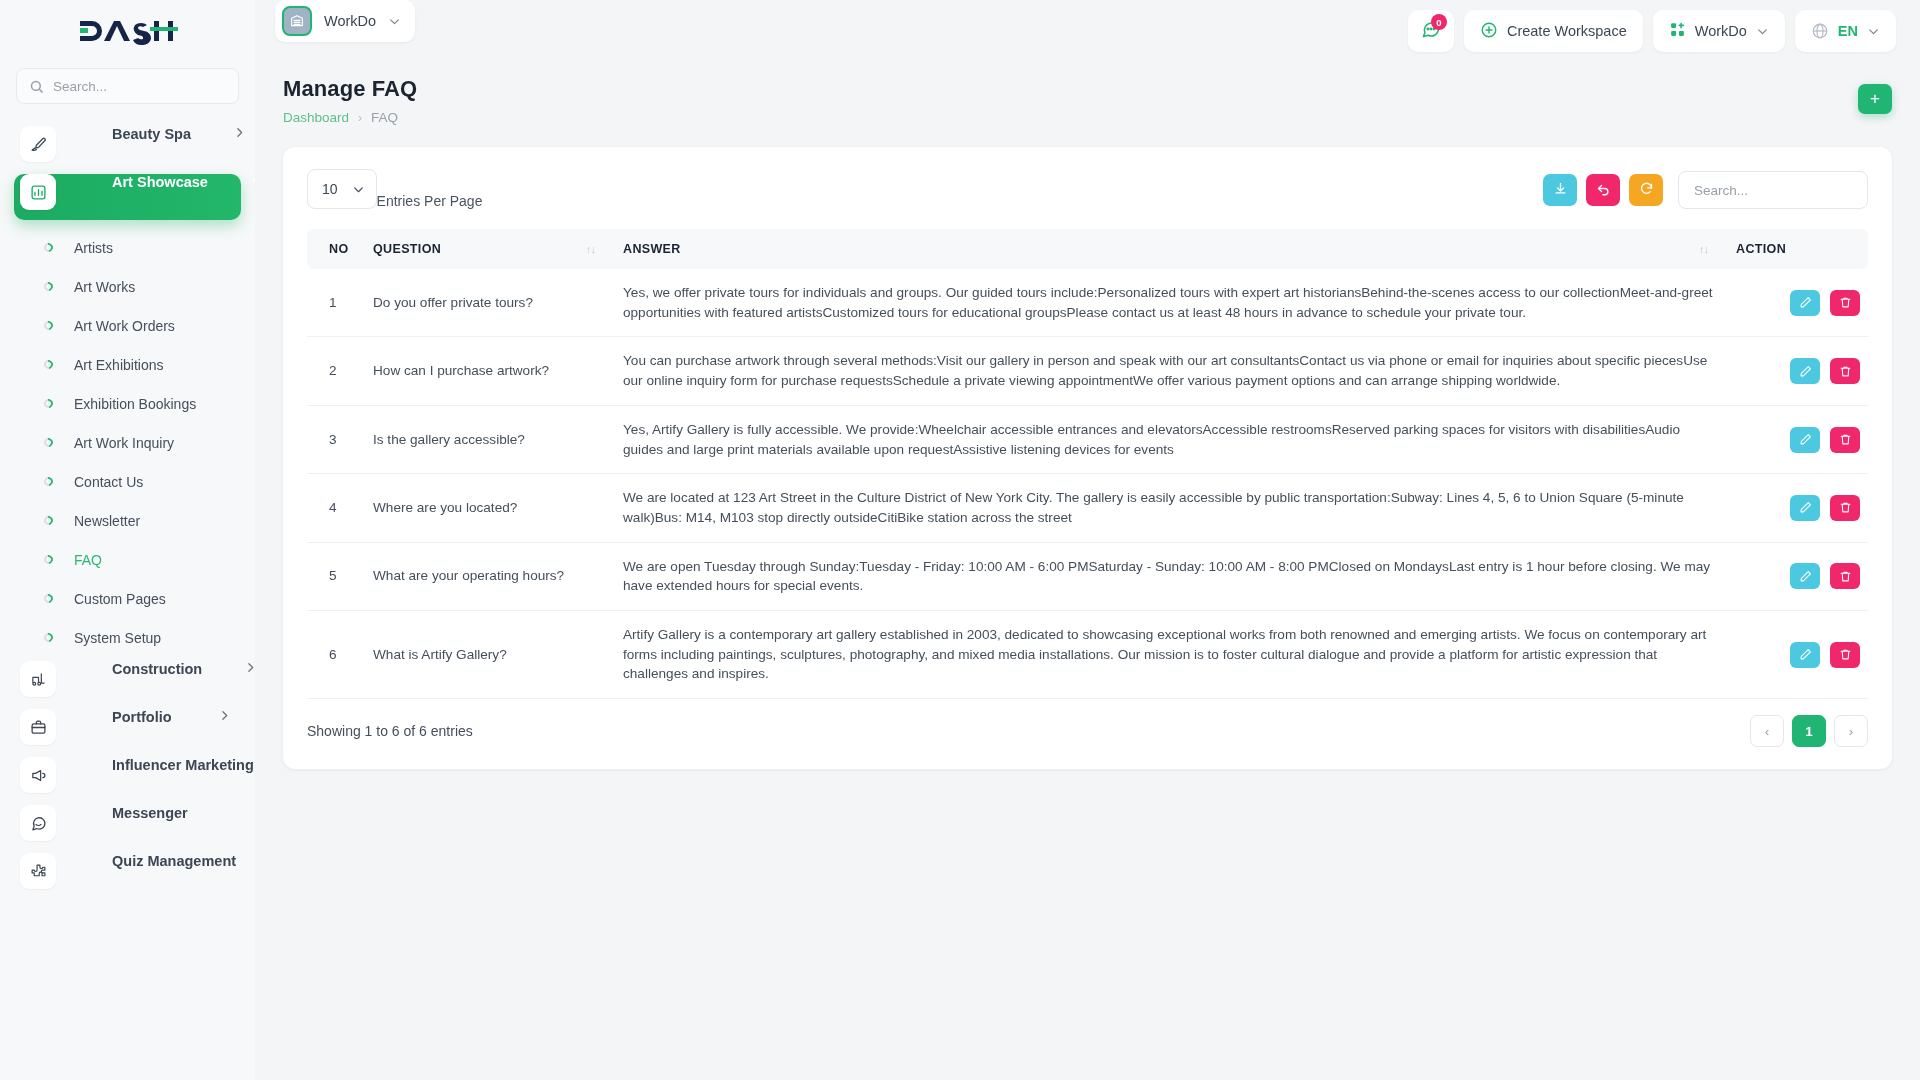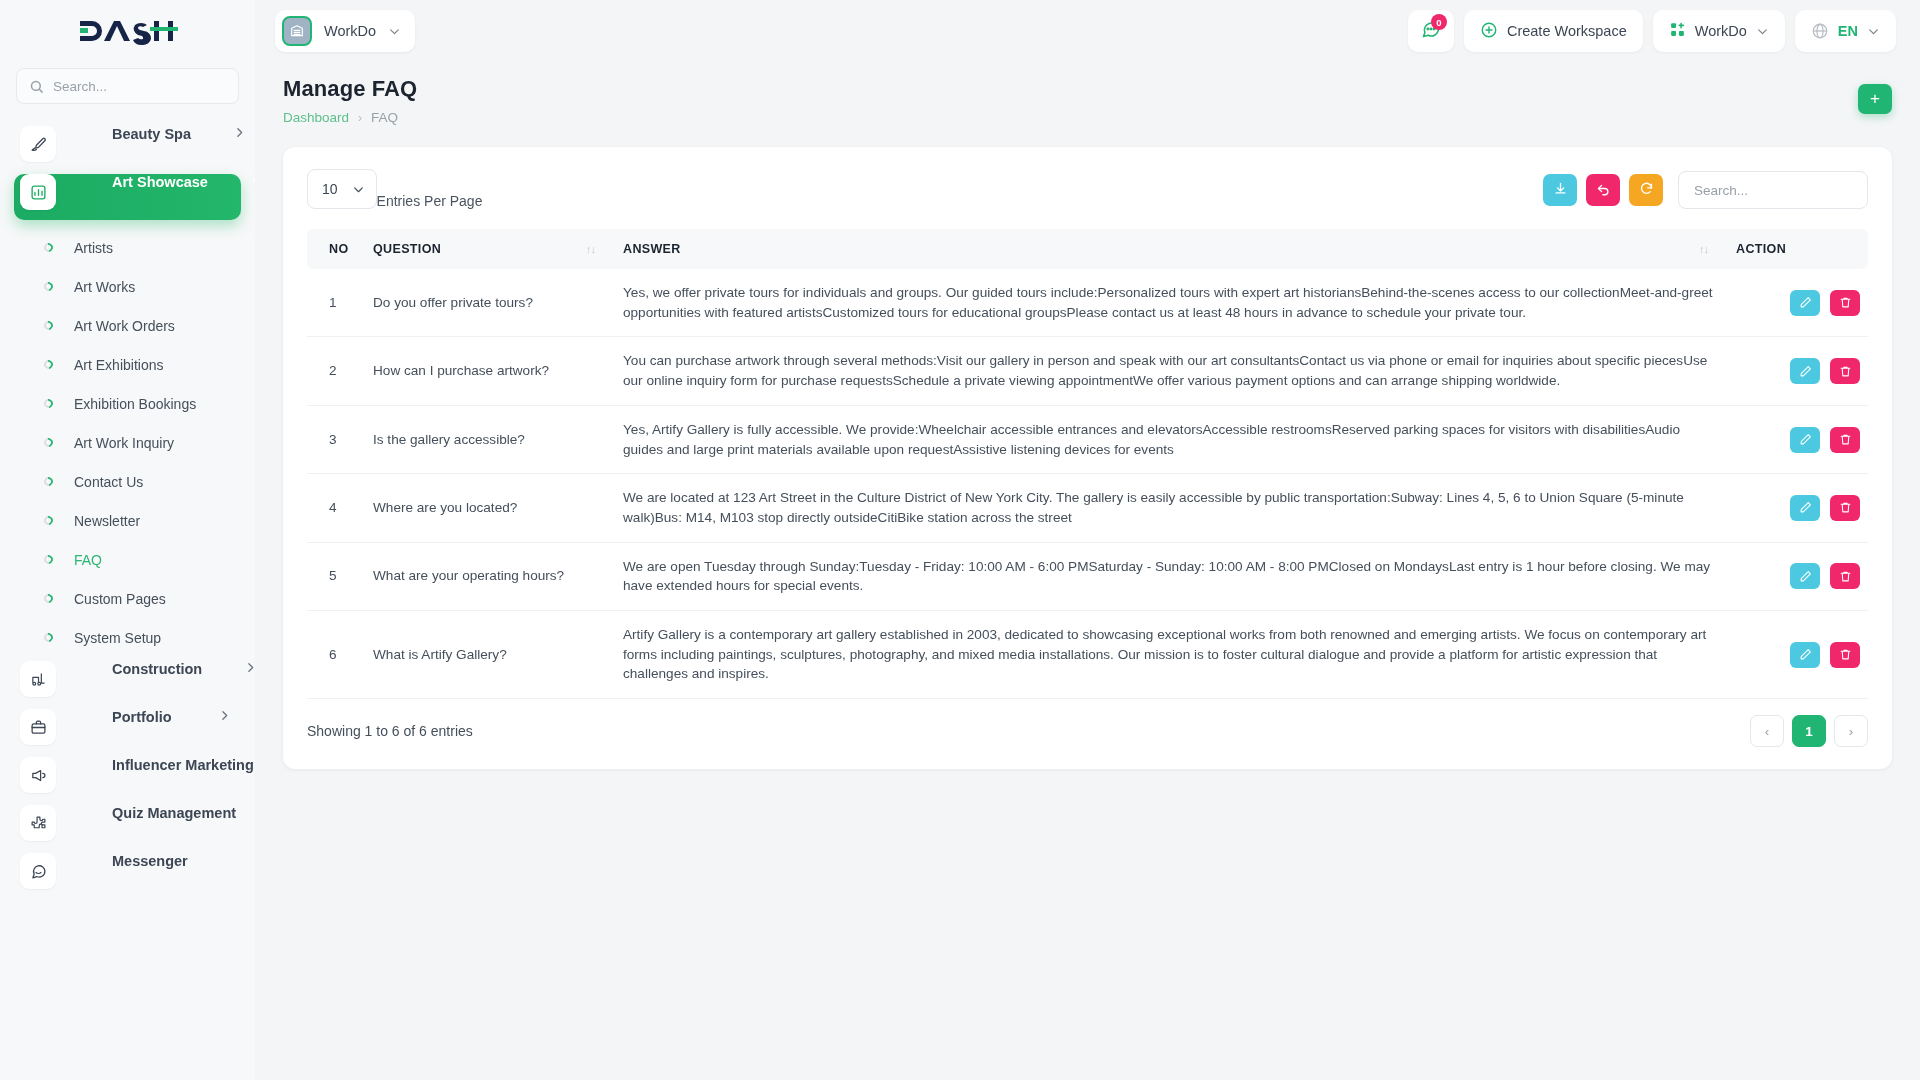--- a/index.html
+++ b/index.html
@@ -97,21 +97,21 @@
     margin-left: 21px;
     font-size: 14px; color: #454f5b; font-weight: 400;
   }
   .sub-item.active .sl { color: #2bb673; }
 
   
   #main { flex: 1; height: 1080px; position: relative; overflow: hidden; }
 
   
   .topbar {
-    height: 62px; display: flex; align-items: center;
+    height: 62px; display: flex; 
     padding: 0 24px 0 20px;
     gap: 10px;
   }
   .ws-pill {
     display: flex; align-items: center; gap: 12px;
     background: #ffffff; border-radius: 10px;
     height: 42px; padding: 0 14px 0 7px;
     box-shadow: 0 1px 3px rgba(16,24,40,.06);
   }
   .ws-logo {
@@ -403,40 +403,40 @@
         <span class="lbl">Influencer Marketing</span>
         <span class="chev">
           <svg width="13" height="13" viewBox="0 0 24 24" fill="none" stroke="currentColor" stroke-width="2.4" stroke-linecap="round" stroke-linejoin="round">
               <polyline points="9 5 16 12 9 19"></polyline>
             </svg>
         </span>
       </div>
 
       <div class="nav-item">
         <span class="ic-box">
+          <svg width="17" height="17" viewBox="0 0 24 24" fill="none" stroke="currentColor" stroke-width="1.8" stroke-linecap="round" stroke-linejoin="round">
+              <path d="M21 12a8 8 0 0 1-11.6 7.1L4 21l1.9-5.4A8 8 0 1 1 21 12z"></path>
+              <path d="M8.5 13.5c1.8 1.6 5.2 1.6 7 0"></path>
+            </svg>
+        </span>
+        <span class="lbl">Messenger</span>
+      </div>
+
+      <div class="nav-item">
+        <span class="ic-box">
           <svg width="17" height="17" viewBox="0 0 24 24" fill="none" stroke="currentColor" stroke-width="1.7" stroke-linecap="round" stroke-linejoin="round">
               <path d="M10 3h4v3a2 2 0 1 0 4 0h3v4h-3a2 2 0 1 0 0 4h3v4h-4v-3a2 2 0 1 0-4 0v3H6v-4H3v-4h3a2 2 0 1 0 4 0z"></path>
             </svg>
         </span>
         <span class="lbl">Quiz Management</span>
         <span class="chev">
           <svg width="13" height="13" viewBox="0 0 24 24" fill="none" stroke="currentColor" stroke-width="2.4" stroke-linecap="round" stroke-linejoin="round">
               <polyline points="9 5 16 12 9 19"></polyline>
             </svg>
         </span>
-      </div>
-
-      <div class="nav-item">
-        <span class="ic-box">
-          <svg width="17" height="17" viewBox="0 0 24 24" fill="none" stroke="currentColor" stroke-width="1.8" stroke-linecap="round" stroke-linejoin="round">
-              <path d="M21 12a8 8 0 0 1-11.6 7.1L4 21l1.9-5.4A8 8 0 1 1 21 12z"></path>
-              <path d="M8.5 13.5c1.8 1.6 5.2 1.6 7 0"></path>
-            </svg>
-        </span>
-        <span class="lbl">Messenger</span>
       </div>
 
     </div>
   </nav>
 </aside>
 
 <div id="main">
 
   <header class="topbar">
     <div class="ws-pill">

